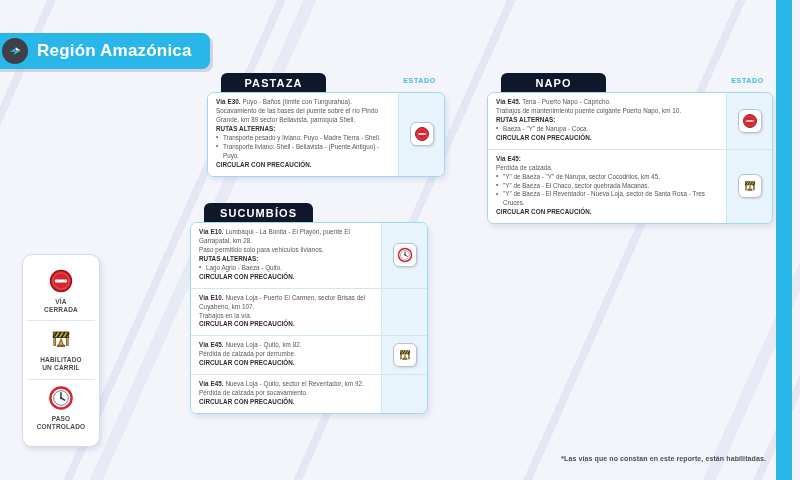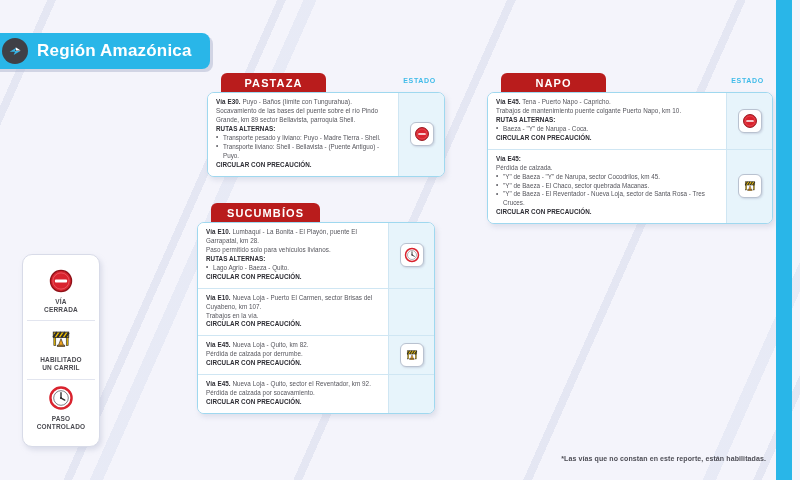--- a/index.html
+++ b/index.html
@@ -97,21 +97,21 @@
     white-space: pre-line;
   }
 
   
   .card { position: absolute; }
   .card-head {
     position: relative; height: 19px;
     display: flex; align-items: flex-start;
   }
   .prov-tab {
-    background: #b91c1c;
+    background: #0f172a;
     border-radius: 6px 6px 0 0;
     height: 19px; min-width: 105px;
     display: flex; align-items: center; justify-content: center;
     padding: 0 16px;
     margin-left: 14px;
   }
   .prov-name {
     color: #ffffff; font-size: 11px; font-weight: bold;
     letter-spacing: 1.1px;
   }
@@ -342,21 +342,21 @@
                 <rect x="11.4" y="23.6" width="9.2" height="1.8" fill="#f0a31e" stroke="#2d2d2d" stroke-width=".8"></rect>
               </svg>
             </span>
           </span>
         </div>
       </div>
 
     </div>
   </div>
 
-  <div class="card" style="left:197px; top:203px; width:238px;">
+  <div class="card" style="left:190px; top:203px; width:238px;">
     <div class="card-head">
       <div class="prov-tab">
         <span class="prov-name">SUCUMBÍOS</span>
       </div>
     </div>
     <div class="card-body">
 
       <div class="row">
         <div class="row-text">
           <div class="ln"><b>Vía E10.</b>

